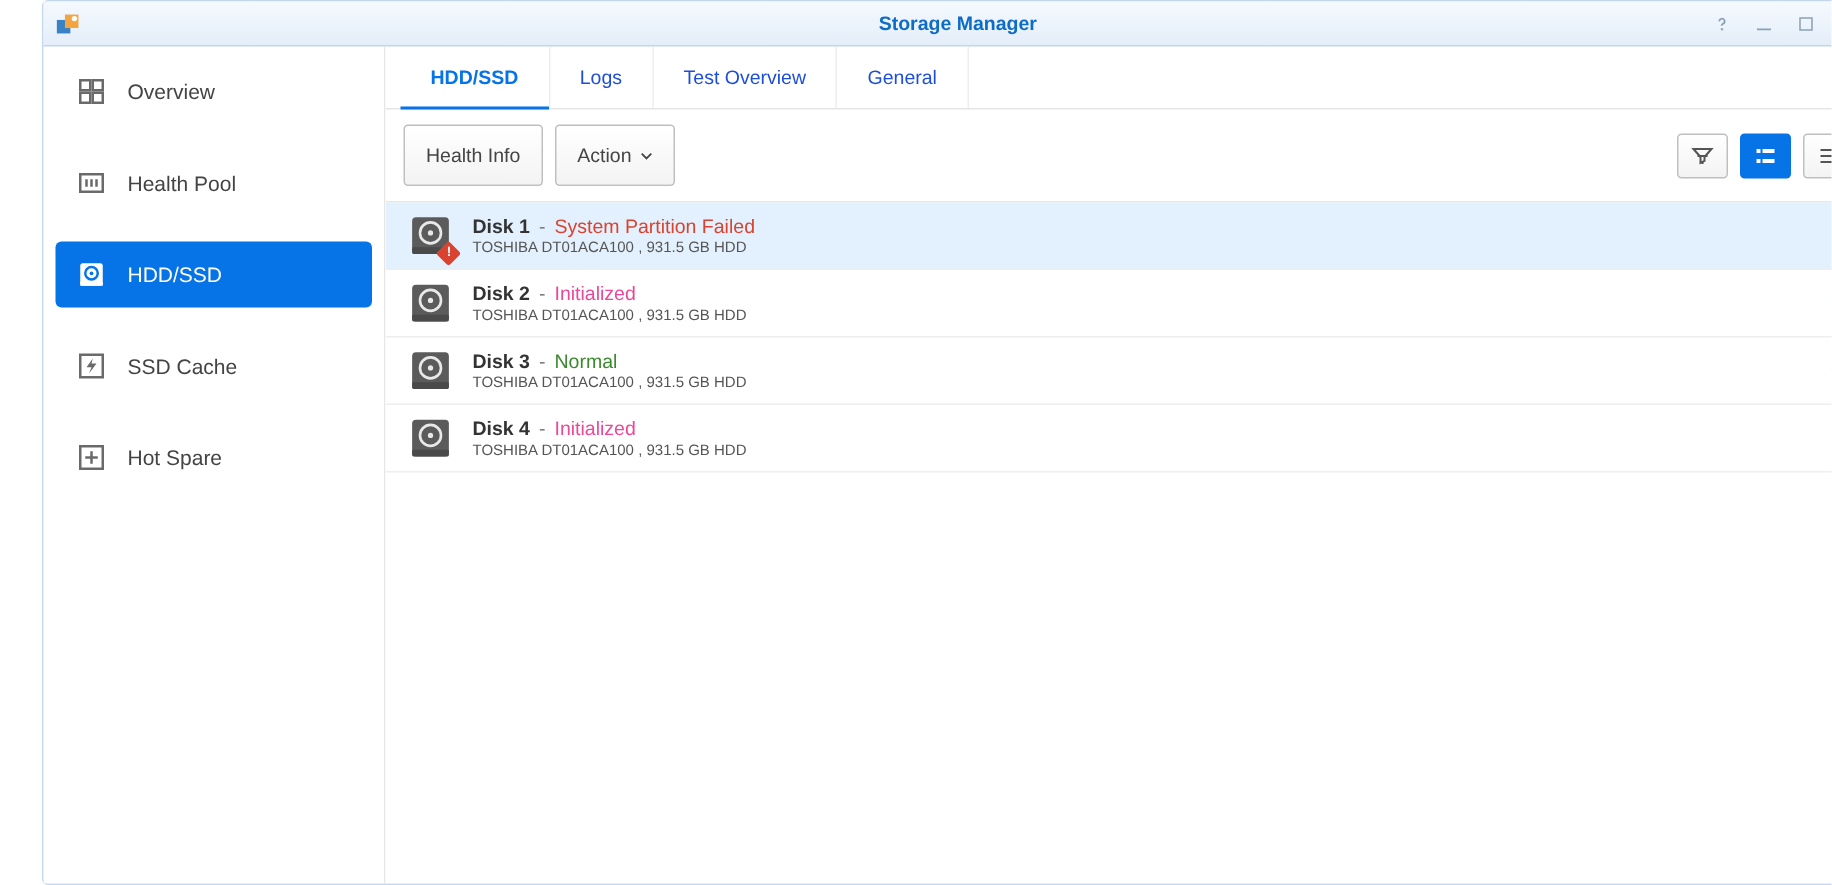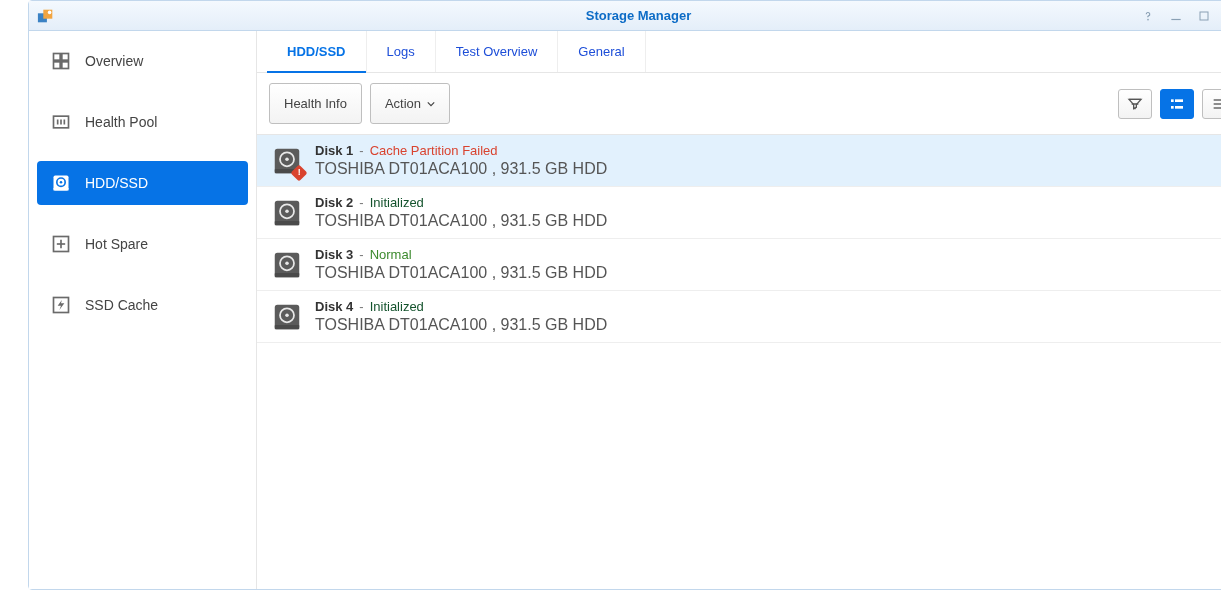--- a/index.html
+++ b/index.html
@@ -173,23 +173,23 @@
     width: 28px; height: 28px;
     position: relative;
     flex-shrink: 0;
   }
   .row .text { flex: 1; }
   .row .name-line { display: flex; align-items: baseline; gap: 6px; }
   .row .name { font-weight: bold; color: #333; }
   .row .dash { color: #777; }
   .row .status { font-size: 13px; }
   .row .status.failed { color: #d9432f; }
-  .row .status.initialized { color: #14532d; }
+  .row .status.initialized { color: #ec4899; }
   .row .status.normal { color: #3c8a2e; }
-  .row .details { color: #555; font-size: 16px; margin-top: 2px; }
+  .row .details { color: #555; font-size: 10px; margin-top: 2px; }
   .row .expand {
     color: #0673e6;
   }
   svg { display: block; }
   .warning-badge {
     position: absolute;
     right: -4px; bottom: -4px;
     width: 12px; height: 12px;
     background: #d9432f;
     border-radius: 2px;
@@ -276,34 +276,34 @@
               <circle cx="12" cy="11" r="1.5" fill="#0673e6"></circle>
               <rect x="3" y="18" width="18" height="3" fill="currentColor"></rect>
             </svg>
           </span>
           <span>HDD/SSD</span>
         </div>
         <div class="side-item">
           <span class="icon">
             <svg viewBox="0 0 24 24" width="20" height="20" fill="none" stroke="currentColor" stroke-width="2">
               <rect x="3" y="3" width="18" height="18"></rect>
-              <line x1="12" y1="7" x2="12" y2="17"></line>
-              <line x1="7" y1="12" x2="17" y2="12"></line>
+              <path d="M13 6 L8 13 H12 L10 18 L16 10 H12 Z" fill="currentColor" stroke="none"></path>
             </svg>
           </span>
-          <span>Hot Spare</span>
+          <span>SSD Cache</span>
         </div>
         <div class="side-item">
           <span class="icon">
             <svg viewBox="0 0 24 24" width="20" height="20" fill="none" stroke="currentColor" stroke-width="2">
               <rect x="3" y="3" width="18" height="18"></rect>
-              <path d="M13 6 L8 13 H12 L10 18 L16 10 H12 Z" fill="currentColor" stroke="none"></path>
+              <line x1="12" y1="7" x2="12" y2="17"></line>
+              <line x1="7" y1="12" x2="17" y2="12"></line>
             </svg>
           </span>
-          <span>SSD Cache</span>
+          <span>Hot Spare</span>
         </div>
       </div>
 
     <div class="main">
       <div class="tabs" id="tabs">
           <div class="tab active">HDD/SSD</div>
           <div class="tab">Logs</div>
           <div class="tab">Test Overview</div>
           <div class="tab">General</div>
         </div>
@@ -348,21 +348,21 @@
                 <circle cx="16" cy="14" r="8" fill="none" stroke="#e8e8e8" stroke-width="2"></circle>
                 <circle cx="16" cy="14" r="2" fill="#e8e8e8"></circle>
                 <rect x="2" y="25" width="28" height="5" rx="1" fill="#4a4a4a"></rect>
               </svg>
               <span class="warning-badge"></span>
             </div>
             <div class="text">
               <div class="name-line">
                 <span class="name">Disk 1</span>
                 <span class="dash">-</span>
-                <span class="status failed">Cache Partition Failed</span>
+                <span class="status failed">System Partition Failed</span>
               </div>
               <div class="details">TOSHIBA DT01ACA100 , 931.5 GB HDD</div>
             </div>
             <div class="expand">
               <svg width="14" height="14" viewBox="0 0 24 24" fill="none" stroke="currentColor" stroke-width="2">
                 <path d="M6 9 L12 15 L18 9"></path>
               </svg>
             </div>
           </div>
           <div class="row">

